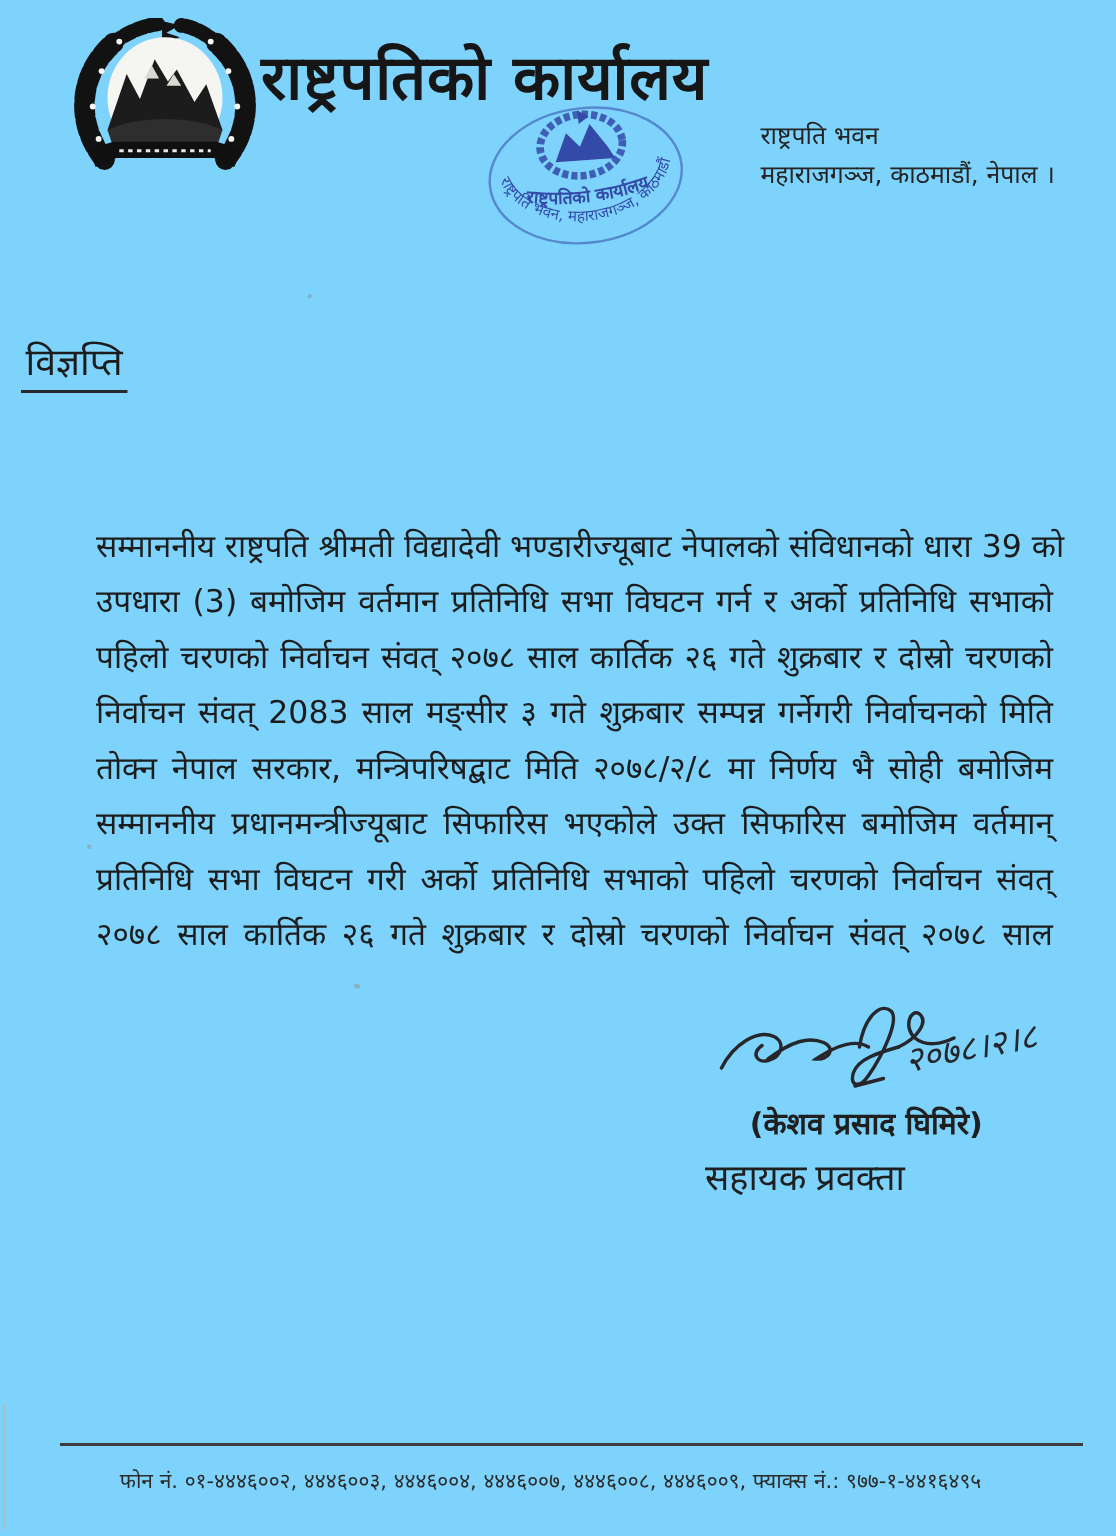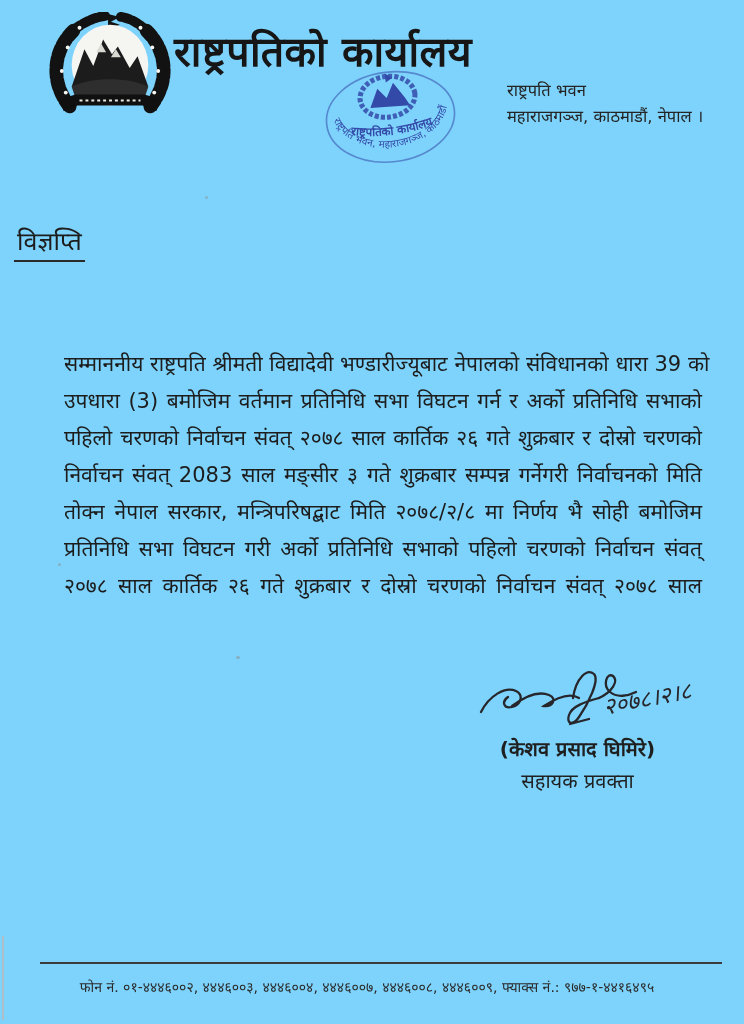--- a/index.html
+++ b/index.html
@@ -36,21 +36,21 @@
   }
   .body-line{
     height:37px;line-height:37px;white-space:nowrap;
     text-align:justify;text-align-last:justify;
   }
   .body-line.last{text-align-last:left;}
   
   .signature-svg{position:absolute;left:473px;top:660px;width:248px;height:82px;}
   .sig-hand{font-size:23px;fill:#26262b;font-style:italic;}
   .signer-name{position:absolute;left:470px;top:735px;width:215px;text-align:center;font-size:20px;color:#1f1f1f;white-space:nowrap;font-weight:bold;}
-  .signer-designation{position:absolute;left:470px;top:767px;width:215px;text-align:center;font-size:20px;color:#1f1f1f;}
+  .signer-designation{position:absolute;left:470px;top:767px;width:215px;text-align:left;font-size:24px;color:#1f1f1f;font-family:Liberation Serif, serif;}
   
   .footer-divider{position:absolute;left:40px;top:962px;width:682px;height:2px;background:#3c3c3c;}
   .footer-contact{position:absolute;left:0;right:10px;top:977px;text-align:center;font-size:14px;color:#2b2b2b;}
   
   .edge-line{position:absolute;left:2px;top:936px;width:2px;height:84px;background:#b9b9b9;opacity:.8;}
   .speck{position:absolute;border-radius:50%;background:#8f8f8f;}
   .speck.a{left:205px;top:196px;width:3px;height:3px;opacity:.45;}
   .speck.b{left:236px;top:656px;width:4px;height:3px;opacity:.55;}
   .speck.c{left:58px;top:563px;width:3px;height:3px;opacity:.5;}
 </style>
@@ -118,20 +118,21 @@
   <div class="notice-heading">
     <span>विज्ञप्ति</span>
   </div>
 
   <div class="body-text">
     <div class="body-line">सम्माननीय राष्ट्रपति श्रीमती विद्यादेवी भण्डारीज्यूबाट नेपालको संविधानको धारा 39 को</div>
     <div class="body-line">उपधारा (3) बमोजिम वर्तमान प्रतिनिधि सभा विघटन गर्न र अर्को प्रतिनिधि सभाको</div>
     <div class="body-line">पहिलो चरणको निर्वाचन संवत् २०७८ साल कार्तिक २६ गते शुक्रबार र दोस्रो चरणको</div>
     <div class="body-line">निर्वाचन संवत् 2083 साल मङ्सीर ३ गते शुक्रबार सम्पन्न गर्नेगरी निर्वाचनको मिति</div>
     <div class="body-line">तोक्न नेपाल सरकार, मन्त्रिपरिषद्बाट मिति २०७८/२/८ मा निर्णय भै सोही बमोजिम</div>
+    <div class="body-line">सम्माननीय प्रधानमन्त्रीज्यूबाट सिफारिस भएकोले उक्त सिफारिस बमोजिम वर्तमान्</div>
     <div class="body-line">प्रतिनिधि सभा विघटन गरी अर्को प्रतिनिधि सभाको पहिलो चरणको निर्वाचन संवत्</div>
     <div class="body-line">२०७८ साल कार्तिक २६ गते शुक्रबार र दोस्रो चरणको निर्वाचन संवत् २०७८ साल</div>
   </div>
 
   <svg class="signature-svg" viewBox="0 0 248 82" aria-hidden="true">
     <g fill="none" stroke="#26262b" stroke-width="2.3" stroke-linecap="round">
       <path d="M8,52 C16,36 32,26 43,31 C51,35 48,45 39,47 C31,49 28,42 35,37"></path>
       <path d="M39,46 C55,34 66,31 76,35 C85,39 79,47 71,46 C86,36 98,33 106,38"></path>
       <path d="M100,38 C103,18 114,8 121,14 C127,20 115,44 106,57 C100,66 93,64 96,55 C99,46 112,42 126,38"></path>
       <path d="M126,38 C139,32 146,21 140,16 C134,12 129,25 137,32 C144,38 155,36 163,32"></path>

